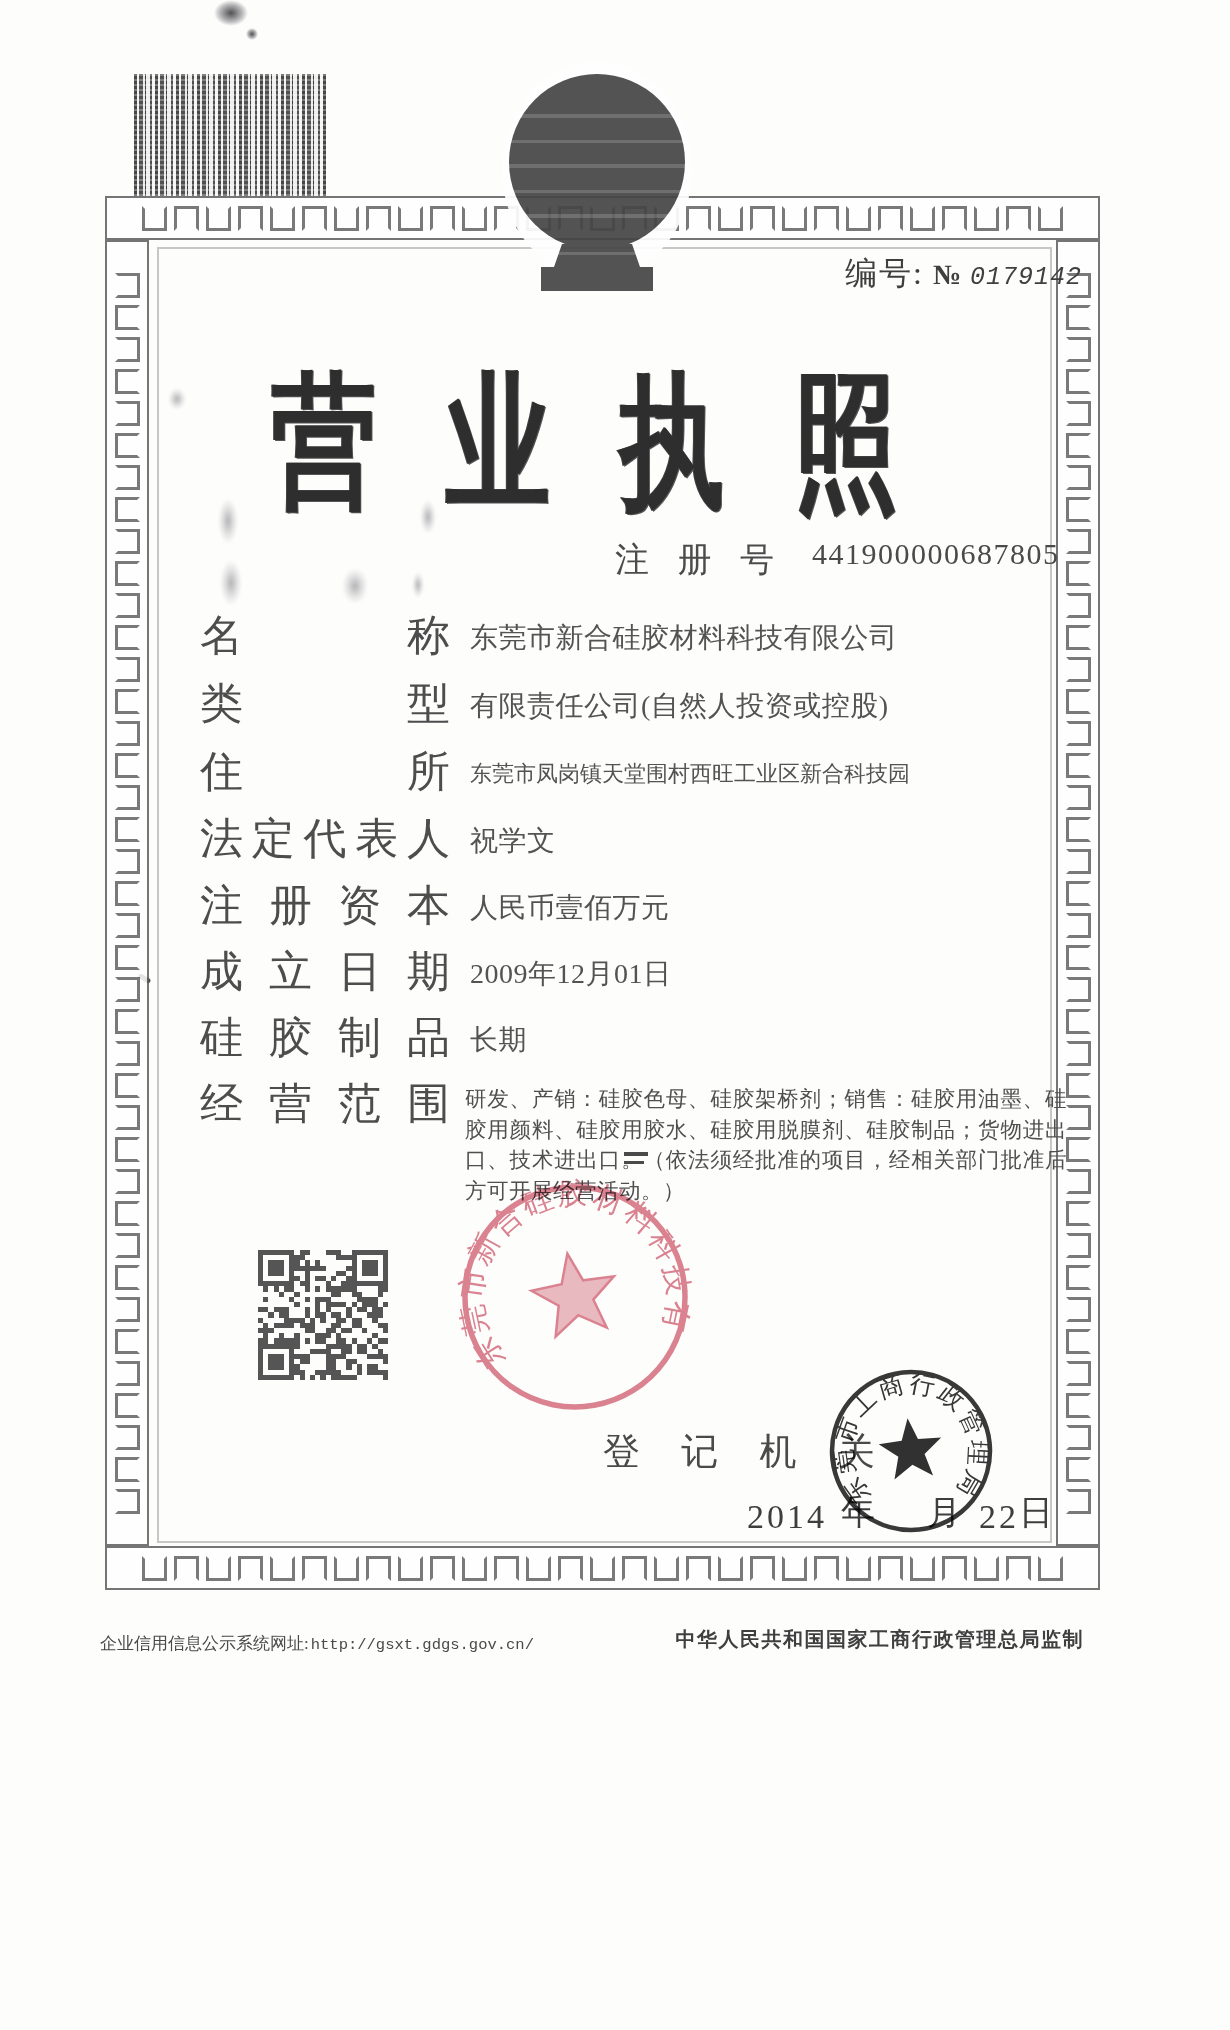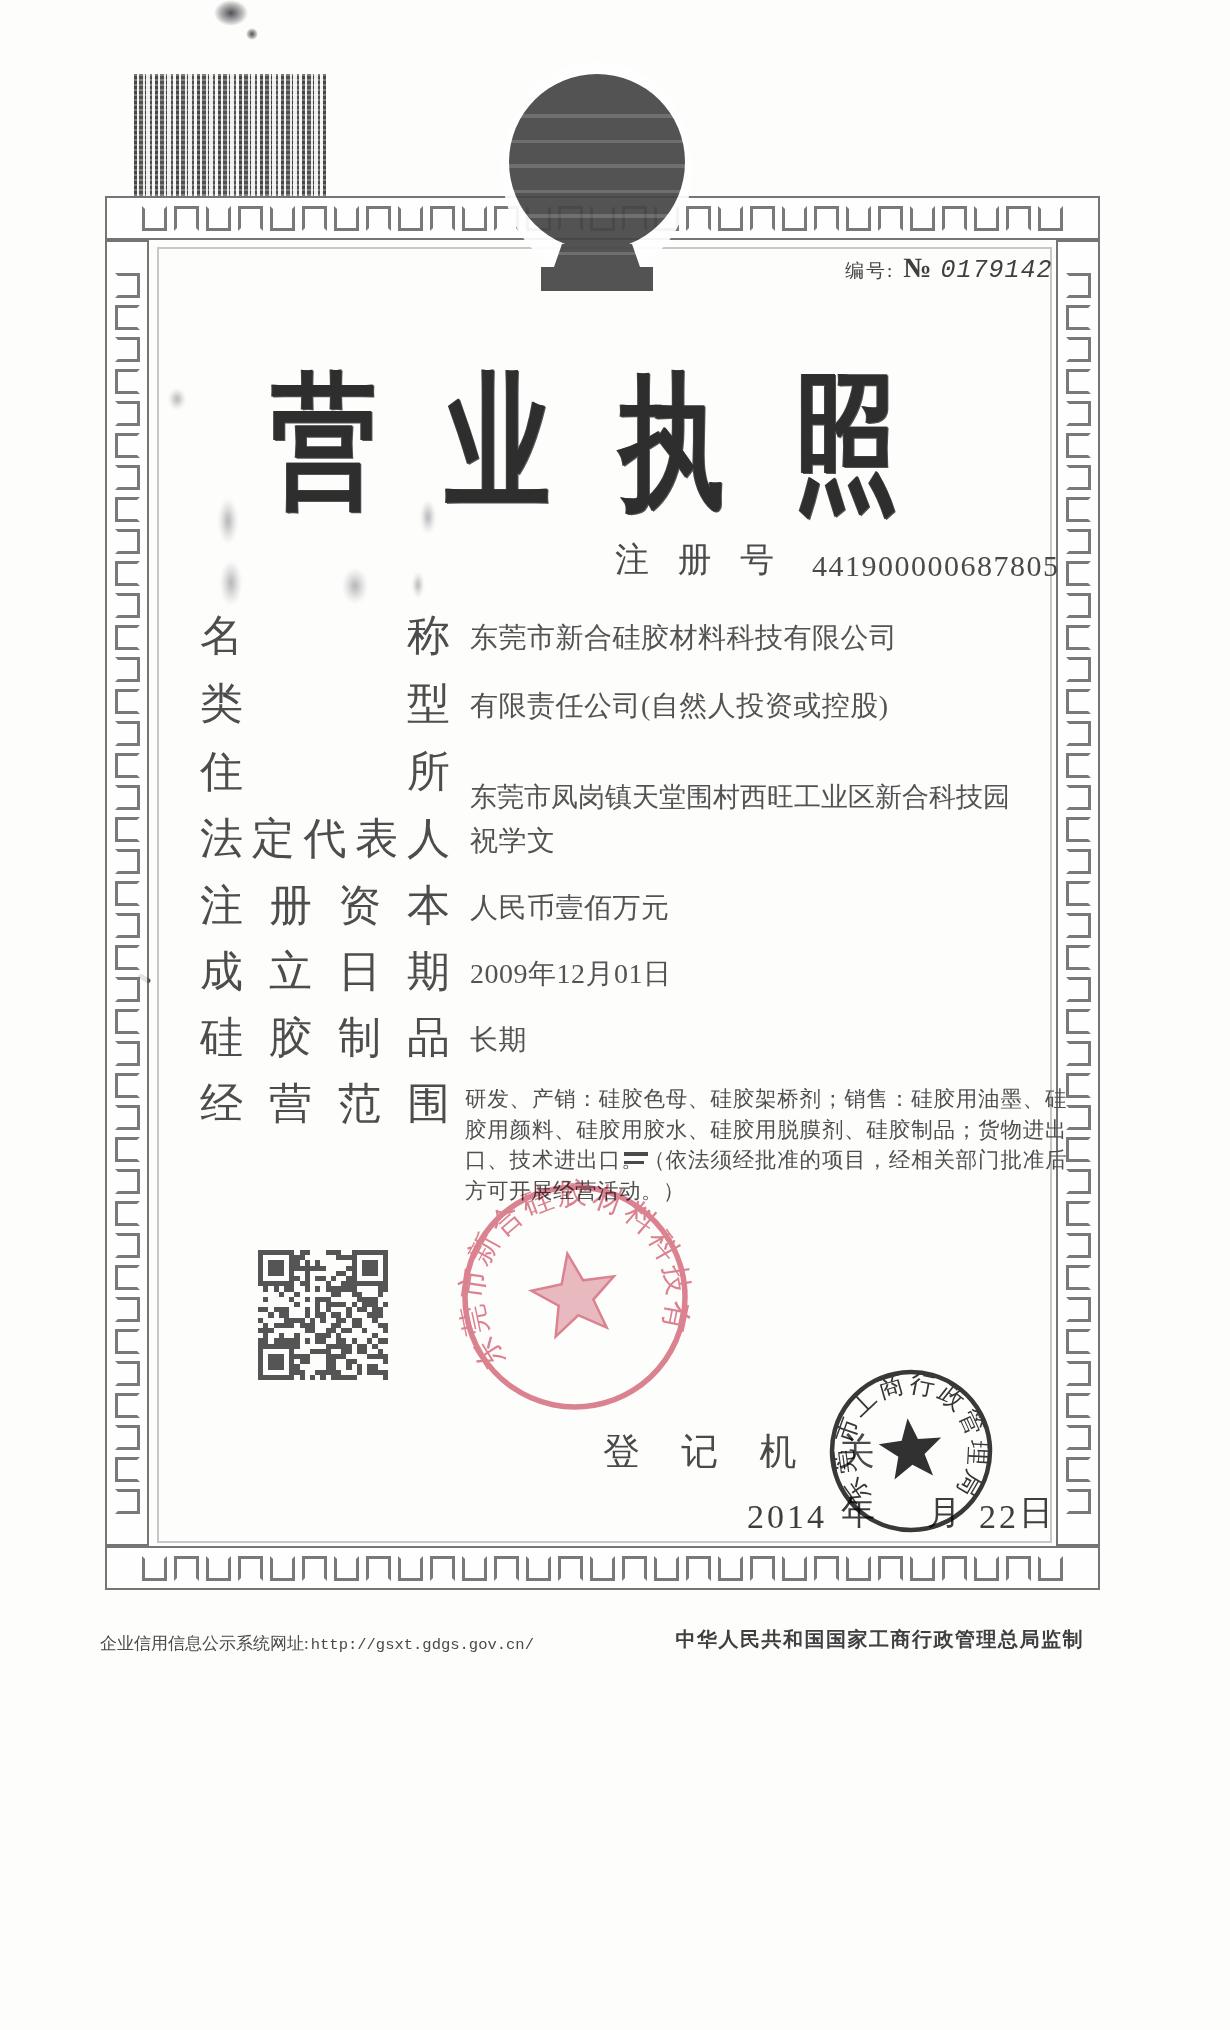--- a/index.html
+++ b/index.html
@@ -20,41 +20,41 @@
                border:2px solid #9a9a9a;opacity:.55;}
 
   
   .barcode{position:absolute;left:134px;top:74px;width:192px;height:122px;opacity:.88;filter:blur(.5px);
     background:
       repeating-linear-gradient(0deg, rgba(255,255,255,.28) 0 2px, rgba(0,0,0,0) 2px 5px),
       repeating-linear-gradient(90deg,#2e2e2e 0 3px,#f0f0f0 3px 5px,#3a3a3a 5px 9px,#e8e8e8 9px 11px,
         #232323 11px 12px,#ededed 12px 16px,#383838 16px 18px,#f5f5f5 18px 21px);}
   .emblem{position:absolute;left:502px;top:62px;opacity:.92;}
   .serial{position:absolute;left:845px;top:252px;display:flex;align-items:baseline;gap:9px;color:#3f3f3f;}
-  .serial .s-label{font-size:19px;letter-spacing:2px;}
+  .serial .s-label{font-size:32px;letter-spacing:2px;}
   .serial .s-no{font-size:28px;font-weight:bold;}
   .serial .s-num{font-size:25px;font-family:"Liberation Mono","DejaVu Sans Mono",monospace;letter-spacing:1px;font-style:italic;}
 
   .title{position:absolute;left:105px;top:346px;width:995px;text-align:center;
          font-family:"Liberation Sans","DejaVu Sans",sans-serif;font-weight:900;
          font-size:104px;letter-spacing:70px;padding-left:35px;box-sizing:border-box;
          color:#2e2e2e;transform:scaleY(1.40);transform-origin:top center;
          text-shadow:1px 1px 0 #555, -1px 0 0 #444;white-space:nowrap;}
 
-  .regno{position:absolute;left:615px;top:537px;display:flex;align-items:flex-end;gap:28px;}
+  .regno{position:absolute;left:615px;top:537px;display:flex;align-items:flex-start;gap:28px;}
   .regno .r-label{font-size:34px;letter-spacing:10px;color:#4c4c4c;}
   .regno .r-num{font-size:30px;letter-spacing:1.5px;color:#4a4a4a;}
 
   
   .row{position:absolute;left:0;width:1100px;}
   .flabel{position:absolute;left:200px;width:250px;font-size:43px;line-height:52px;
           color:#4d4d4d;text-align:justify;text-align-last:justify;white-space:nowrap;}
   .fvalue{position:absolute;left:470px;top:10px;width:590px;font-size:28px;line-height:36px;
           color:#535353;letter-spacing:.5px;white-space:nowrap;}
-  .fvalue.addr{font-size:27px;letter-spacing:0;margin-top:23px;}
+  .fvalue.addr{font-size:22px;letter-spacing:0;}
   .fvalue.scope{left:465px;top:6px;width:602px;font-size:21.5px;line-height:30.5px;
                 white-space:normal;text-align:justify;color:#4f4f4f;}
 
   
   .qr{position:absolute;left:258px;top:1250px;width:130px;height:130px;
       display:grid;grid-template-columns:repeat(25,1fr);grid-template-rows:repeat(25,1fr);
       opacity:.85;}
   .qc{background:#383838;}
   .seal{position:absolute;mix-blend-mode:multiply;}
   .registrar{position:absolute;left:603px;top:1427px;font-size:37px;letter-spacing:16px;

